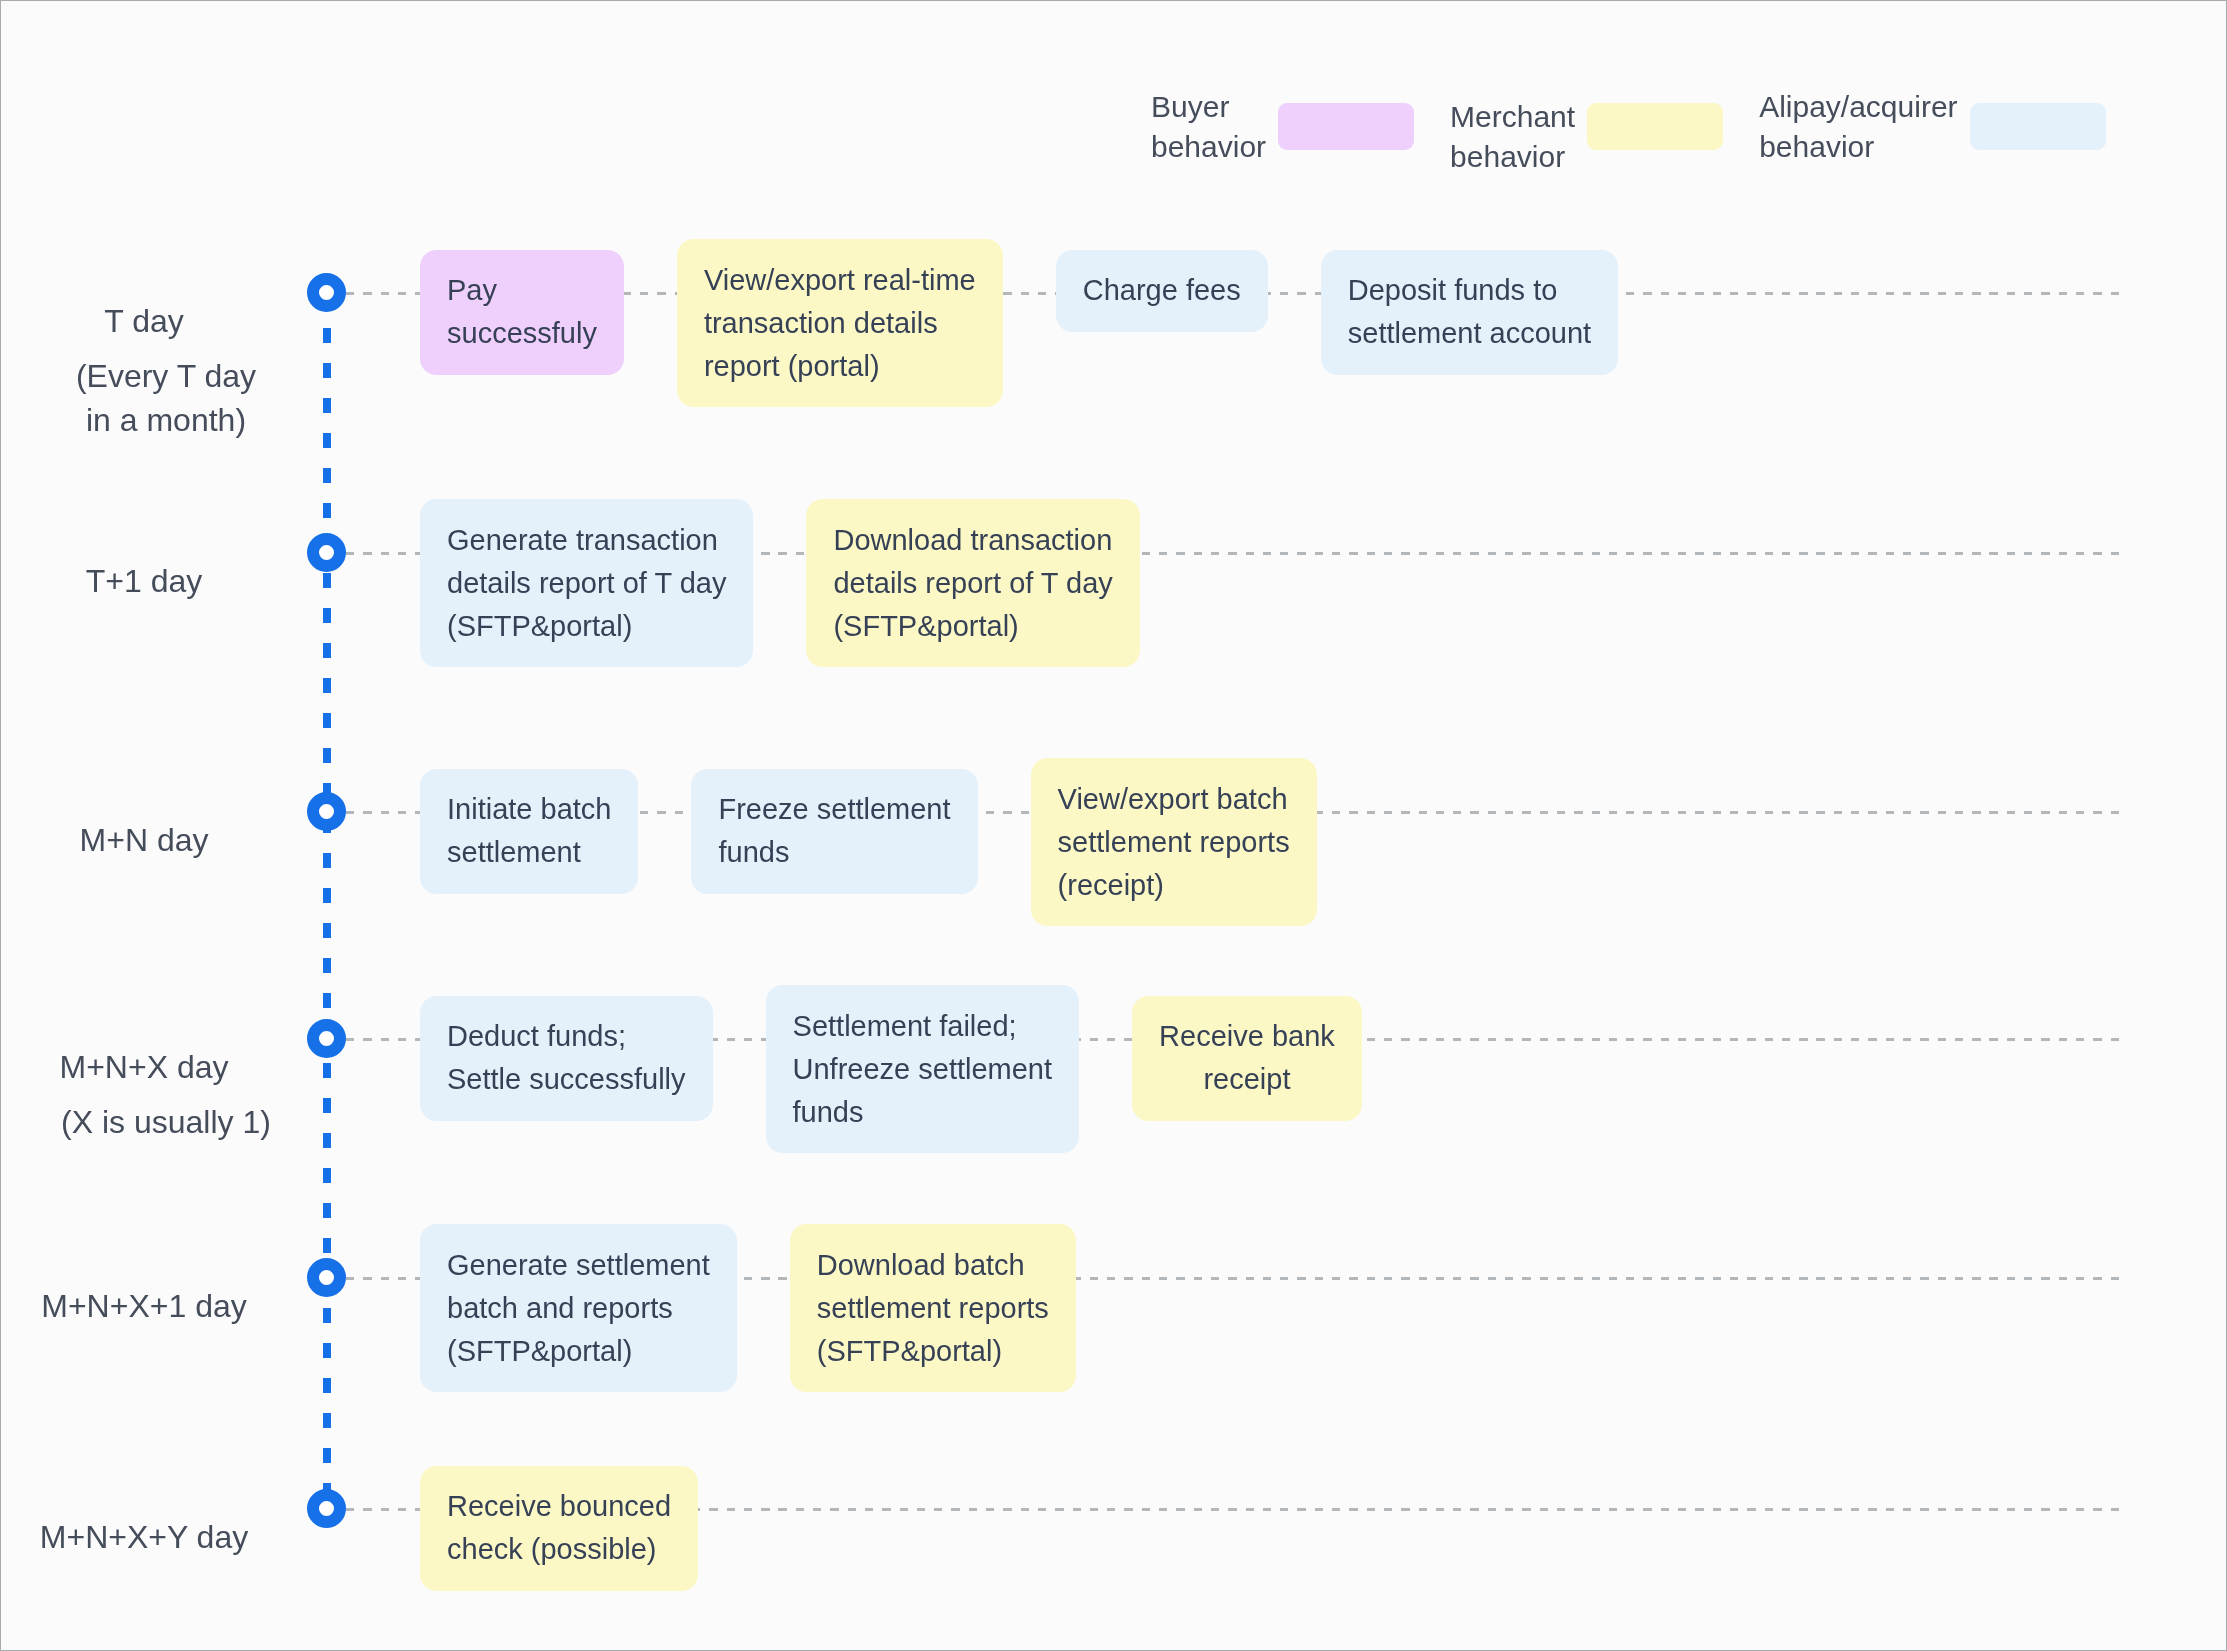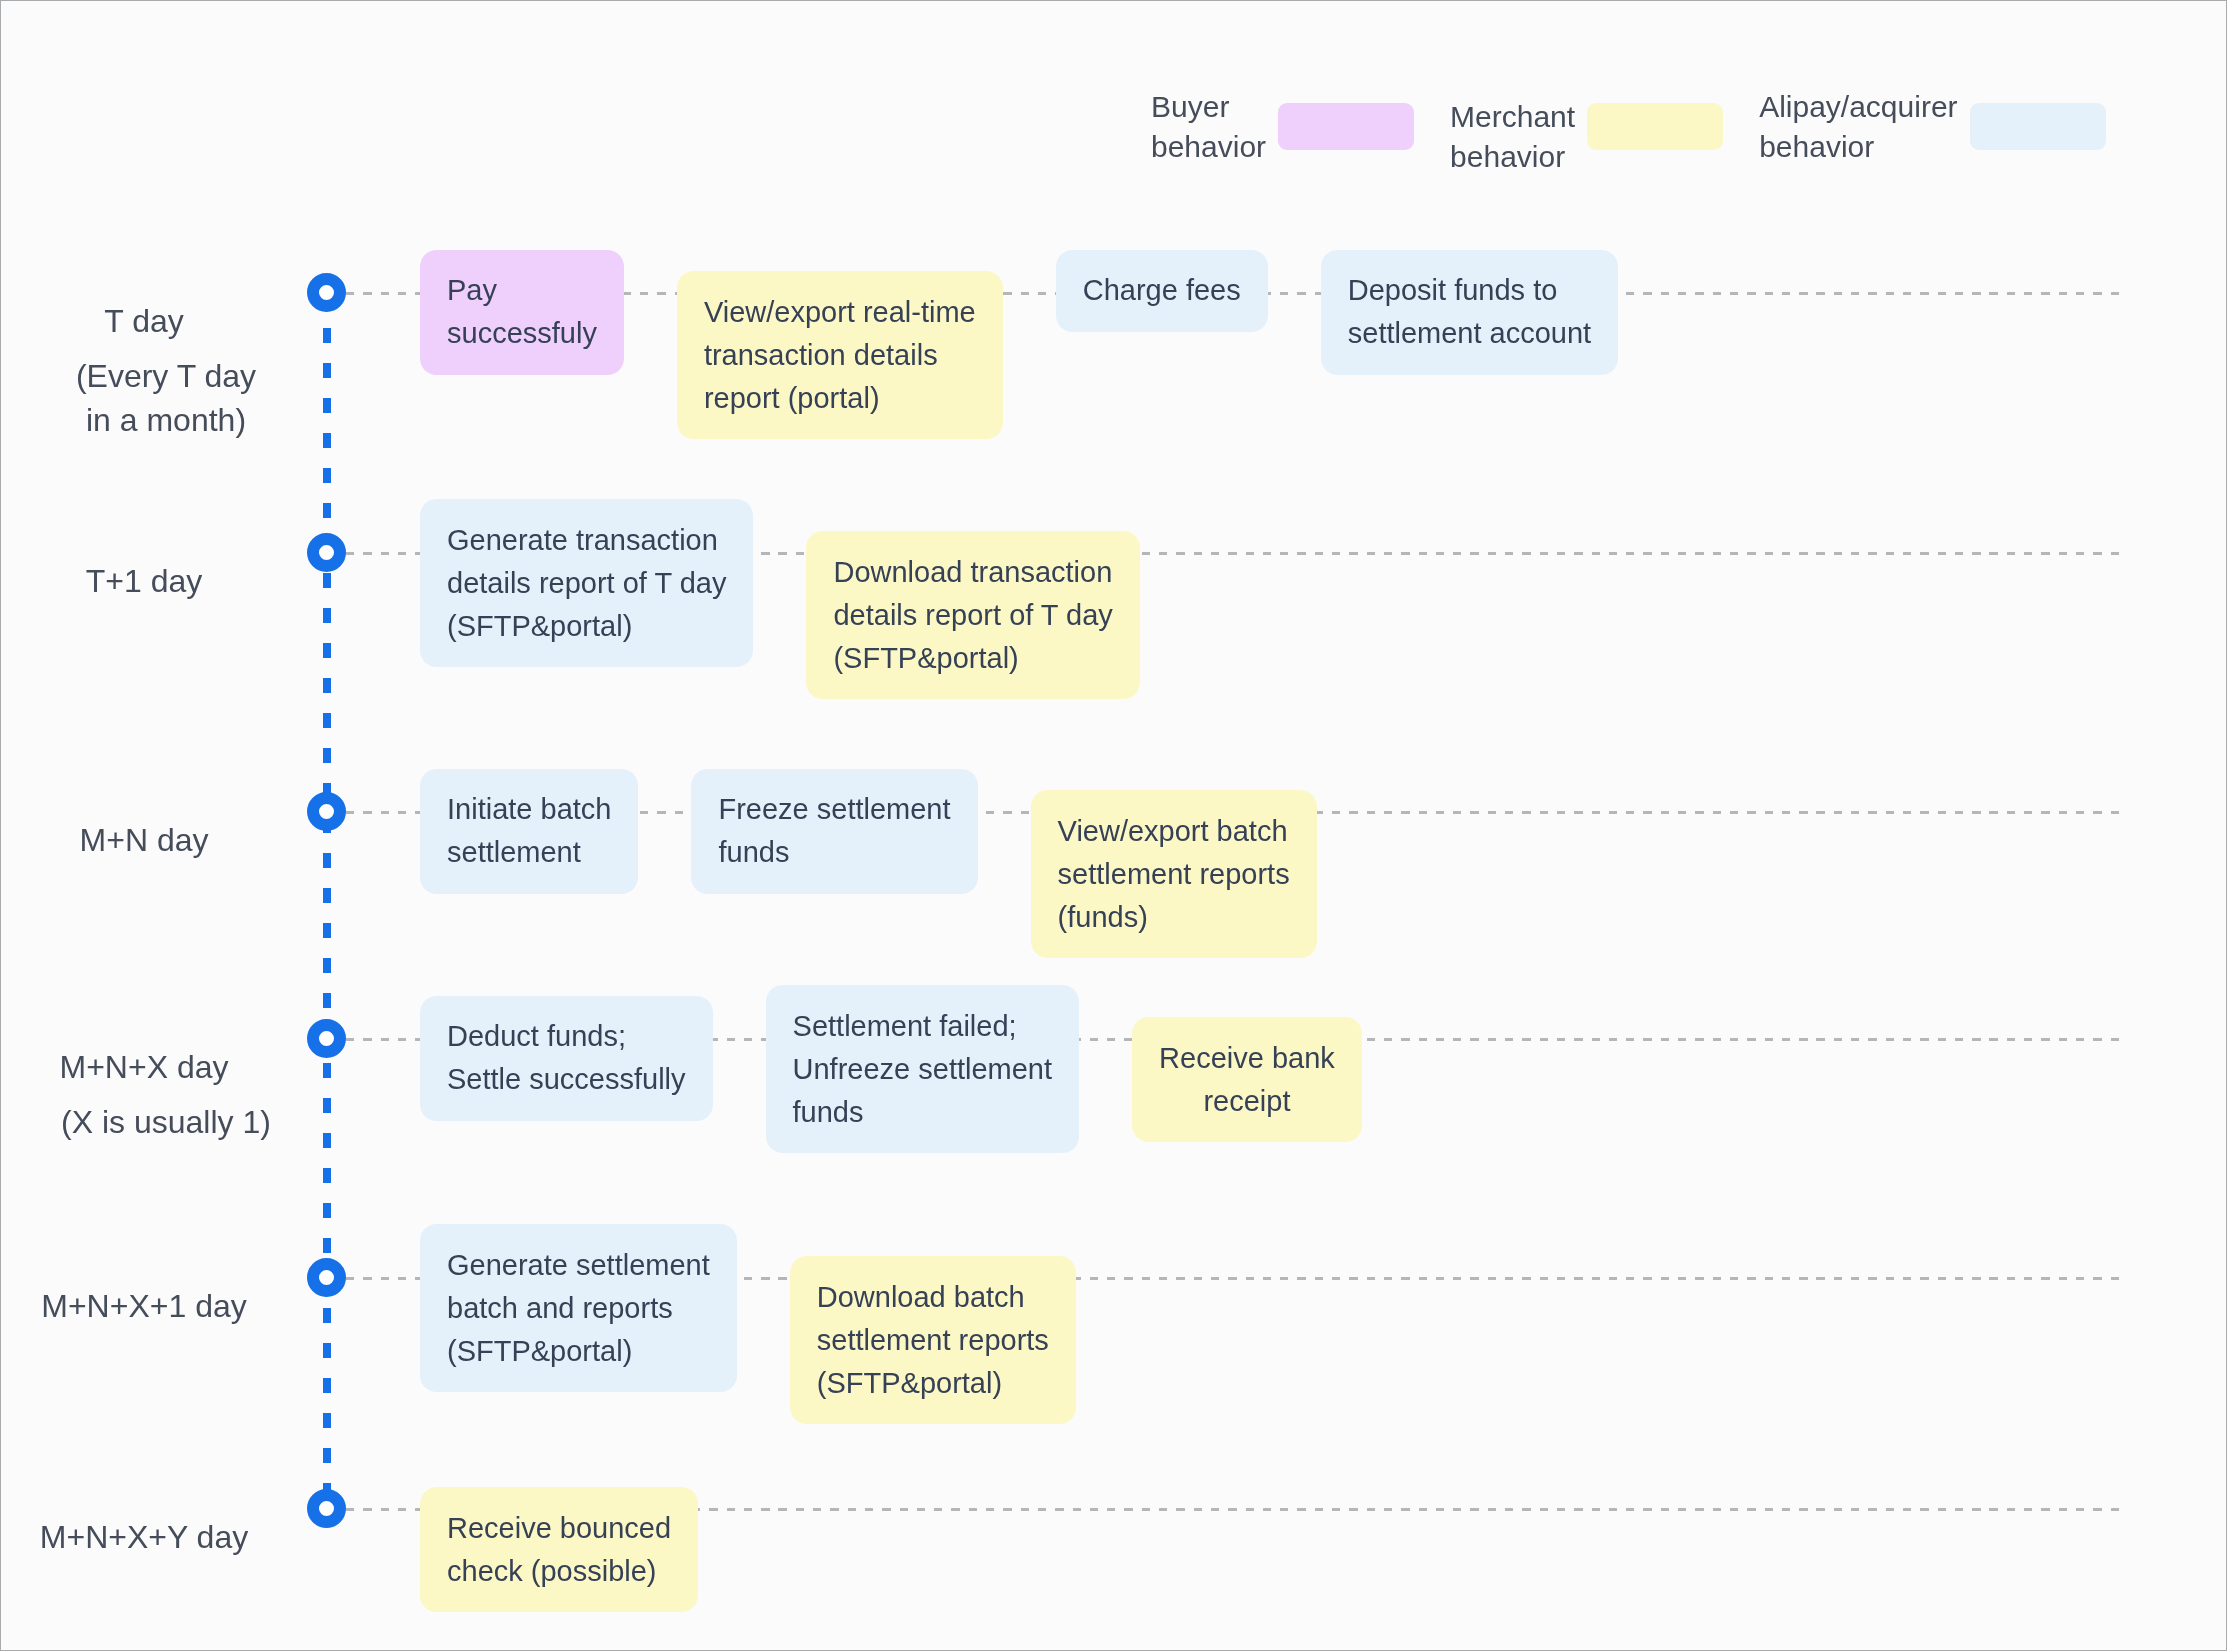--- a/index.html
+++ b/index.html
@@ -60,21 +60,21 @@
     padding:19.6px 27px;
     font-size:29px;line-height:43px;
     color:var(--box-text,#364156);
     white-space:nowrap;
     flex:none;
   }
   .box.mt{margin-top:10.5px;}
   .box.center{text-align:center;}
   .box-line{display:block;}
   .box.buyer{background:var(--buyer,#efcffb);}
-  .box.merchant{background:var(--merchant,#fbf8c6);margin-top:32px;}
+  .box.merchant{background:var(--merchant,#fbf8c6);}
   .box.acquirer{background:var(--acquirer,#e4f1fb);}
 </style>
 </head>
 <body>
 
 <div class="canvas" style="--buyer: #efcffb; --merchant: #fbf8c6; --acquirer: #e4f1fb; --accent: #1671e8; --dash: #b4b7ba; --box-text: #364156; --label-text: #454c5a; --bg: #fbfbfc; --border: #a8abae;">
   <div class="legend" id="legend">
       <div class="legend-item">
         <div class="legend-label">
           <span style="display: block;">Buyer</span>
@@ -158,21 +158,21 @@
             <span class="box-line">Initiate batch</span>
             <span class="box-line">settlement</span>
           </div>
           <div class="box acquirer mt">
             <span class="box-line">Freeze settlement</span>
             <span class="box-line">funds</span>
           </div>
           <div class="box merchant">
             <span class="box-line">View/export batch</span>
             <span class="box-line">settlement reports</span>
-            <span class="box-line">(funds)</span>
+            <span class="box-line">(receipt)</span>
           </div>
         </div>
       </div>
       <div class="row" style="top: 1038px;">
         <div class="hline"></div>
         <div class="label-block">
           <div class="row-label">M+N+X day</div>
           <div class="row-caption">
             <span class="cap-line">(X is usually 1)</span>
           </div>

